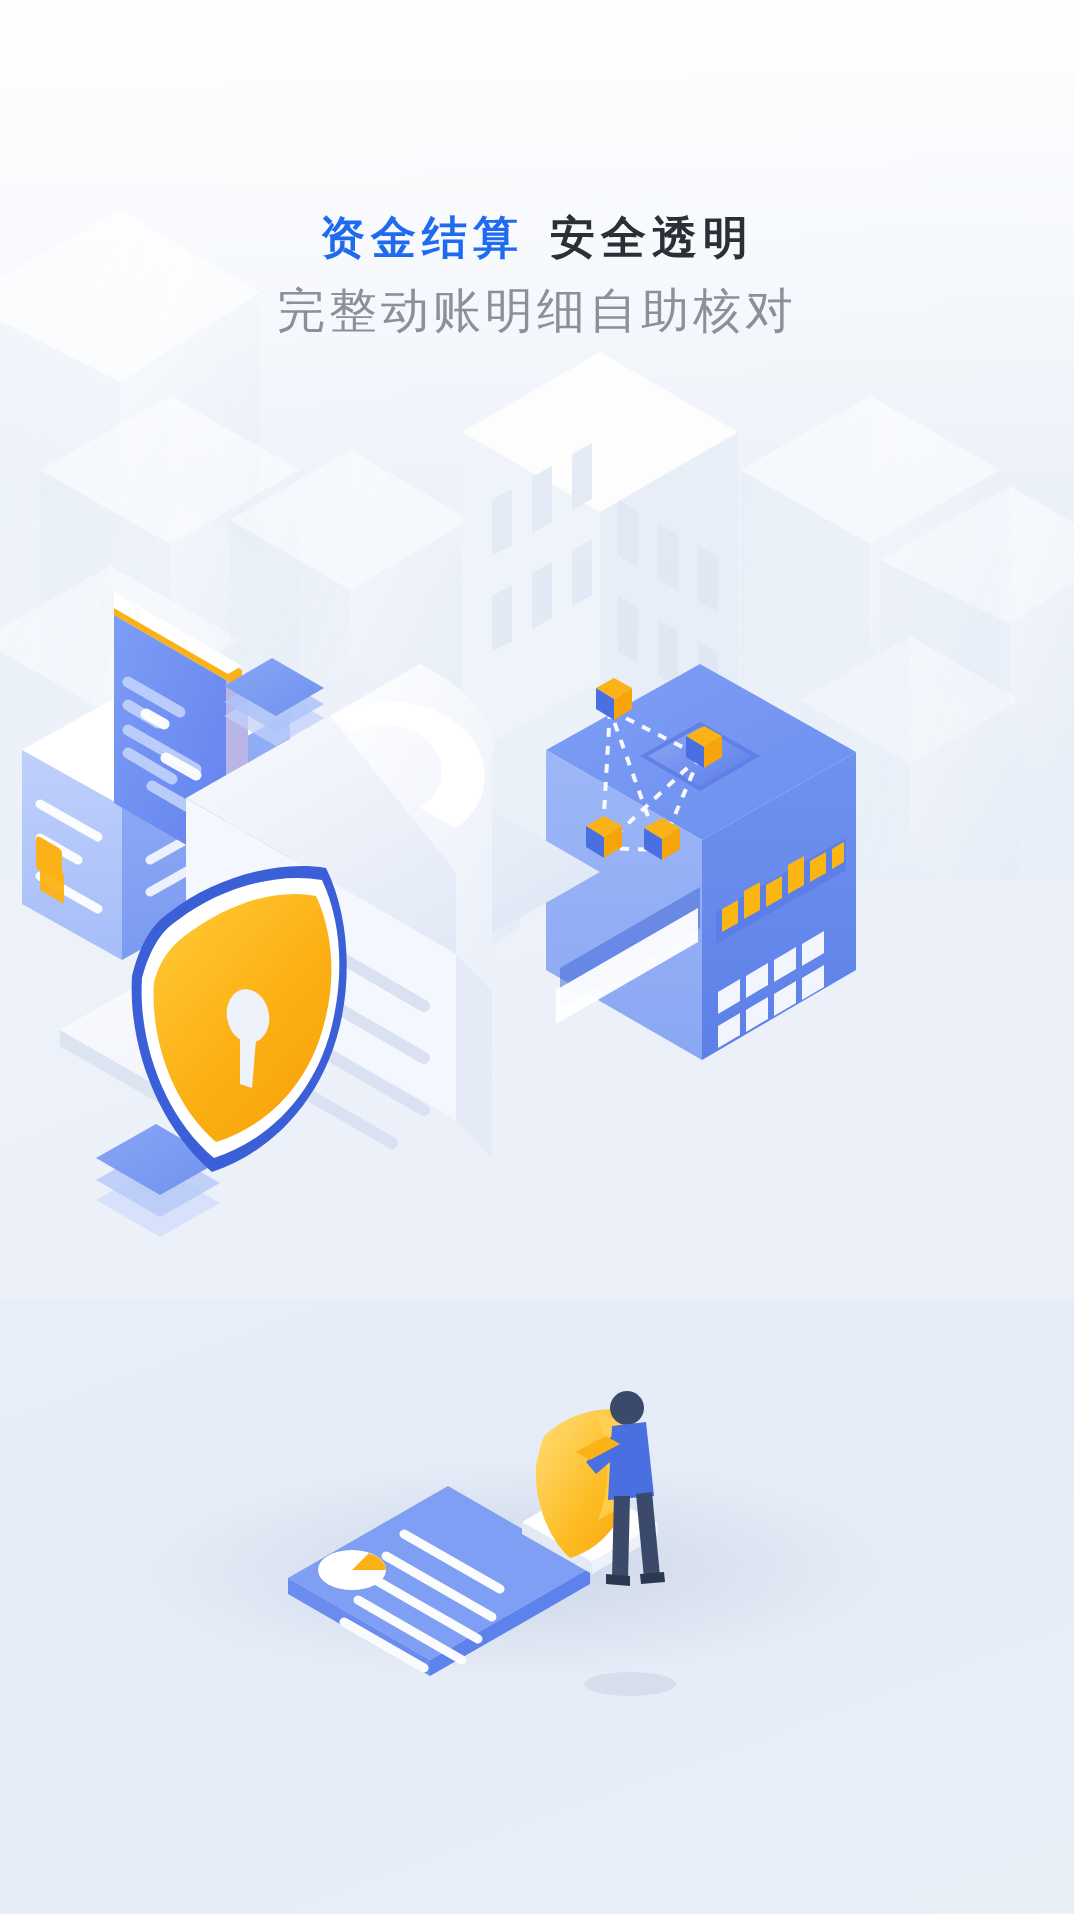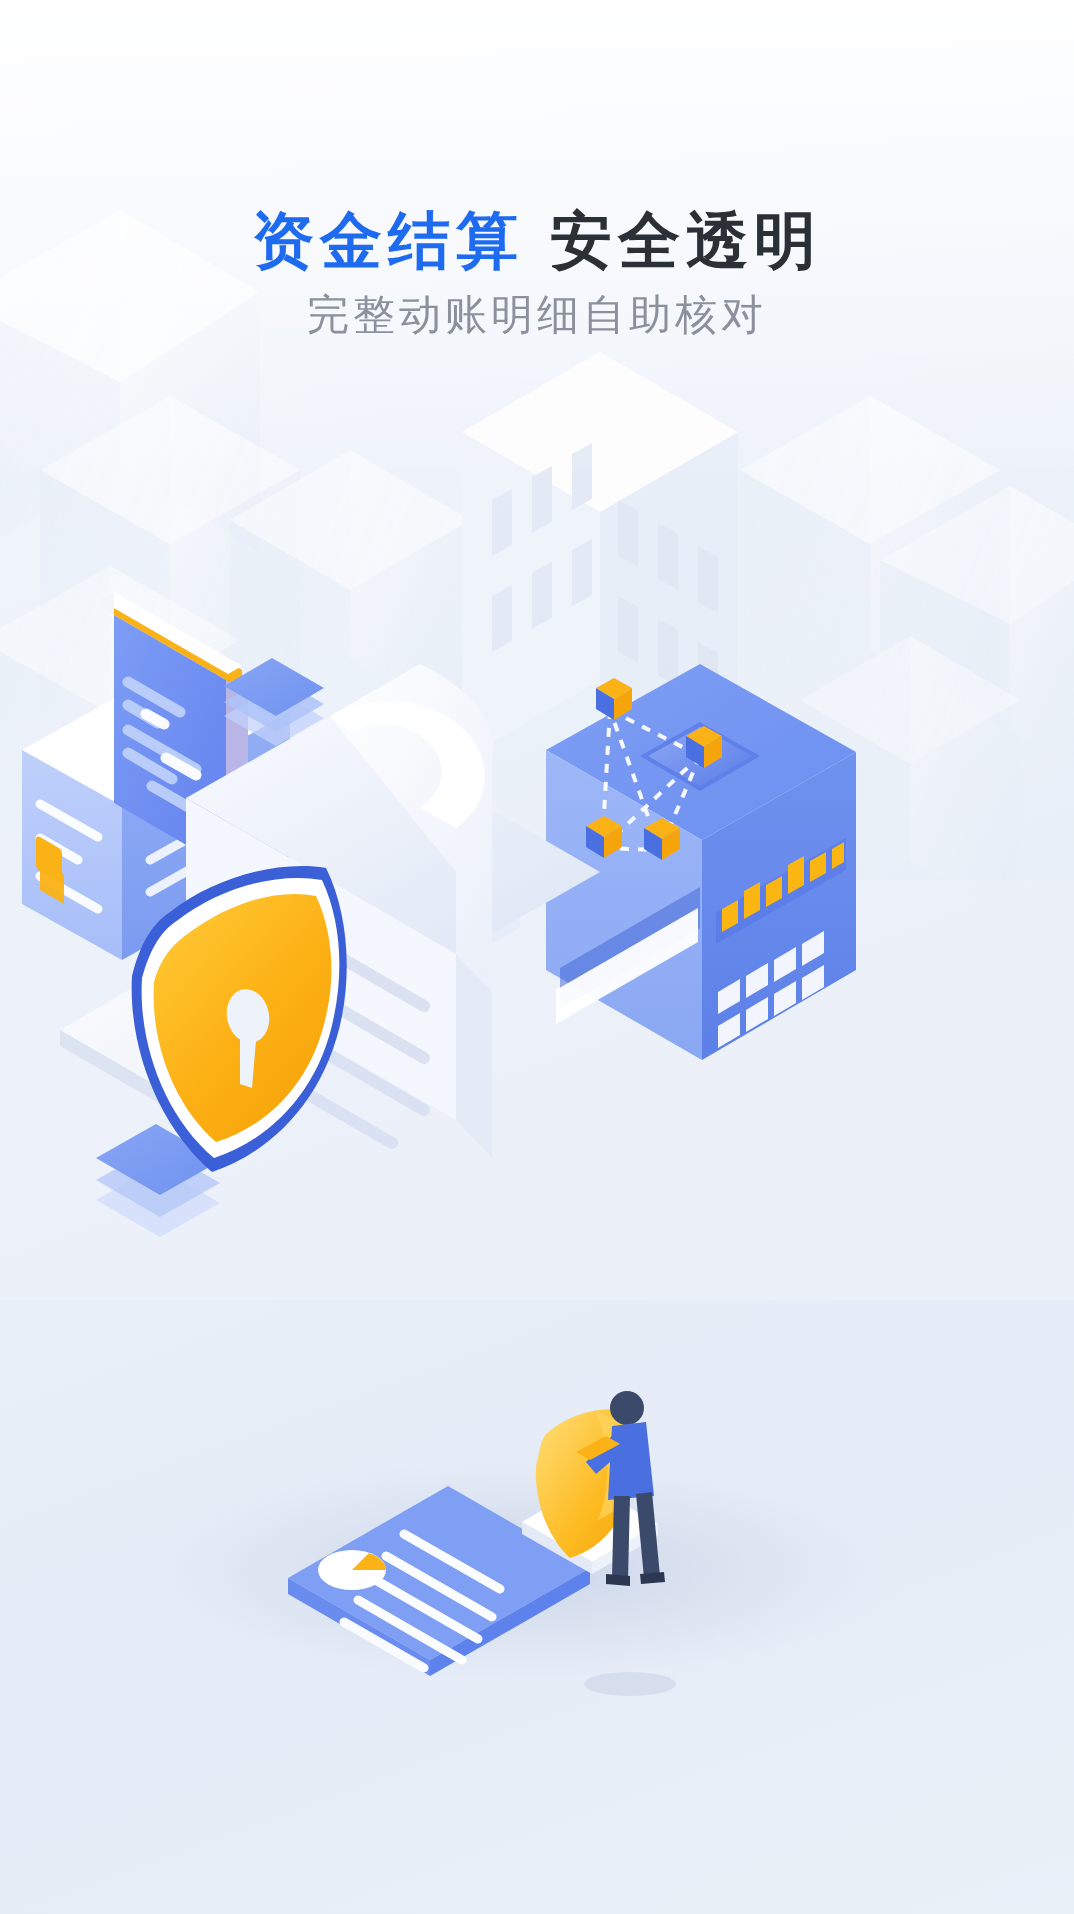--- a/index.html
+++ b/index.html
@@ -15,28 +15,28 @@
   }
   
   .bg-city{position:absolute;inset:0;pointer-events:none;}
   .bg-city svg{display:block;width:1074px;height:1914px;}
 
   
   .heading-block{
     position:absolute;left:0;right:0;top:196px;text-align:center;z-index:20;
   }
   .headline{
-    font-size:62px;line-height:1.18;font-weight:700;letter-spacing:6px;
-    white-space:nowrap;margin:8px;
+    font-size:45px;line-height:1.18;font-weight:700;letter-spacing:6px;
+    white-space:nowrap;margin:15px;
   }
   .headline .h-blue{color:#1f6bf0;}
   .headline .h-gap{display:inline-block;width:26px;}
   .headline .h-dark{color:#2b2f36;}
   .subline{
-    margin:10px 0 0 0;font-size:42px;letter-spacing:4px;color:#8b919c;
+    margin:10px 0 0 0;font-size:48px;letter-spacing:4px;color:#8b919c;
     font-weight:400;white-space:nowrap;
   }
 
   
   .illustration{
     position:absolute;left:0;top:560px;width:1074px;height:1180px;z-index:10;
   }
   .illustration svg{display:block;width:1074px;height:1180px;}
 </style>
 </head>

